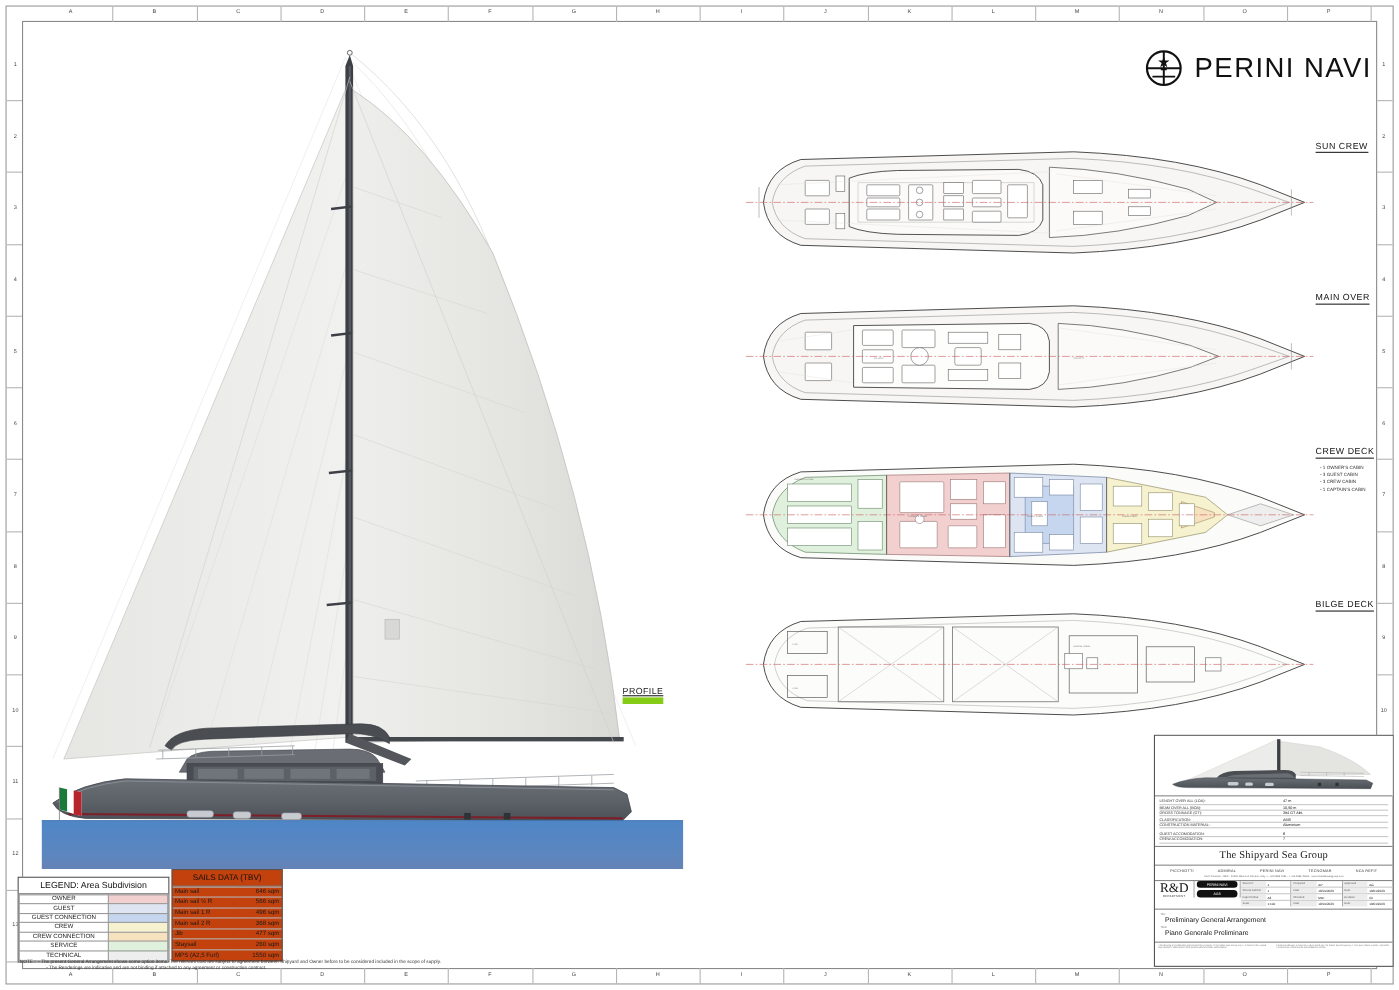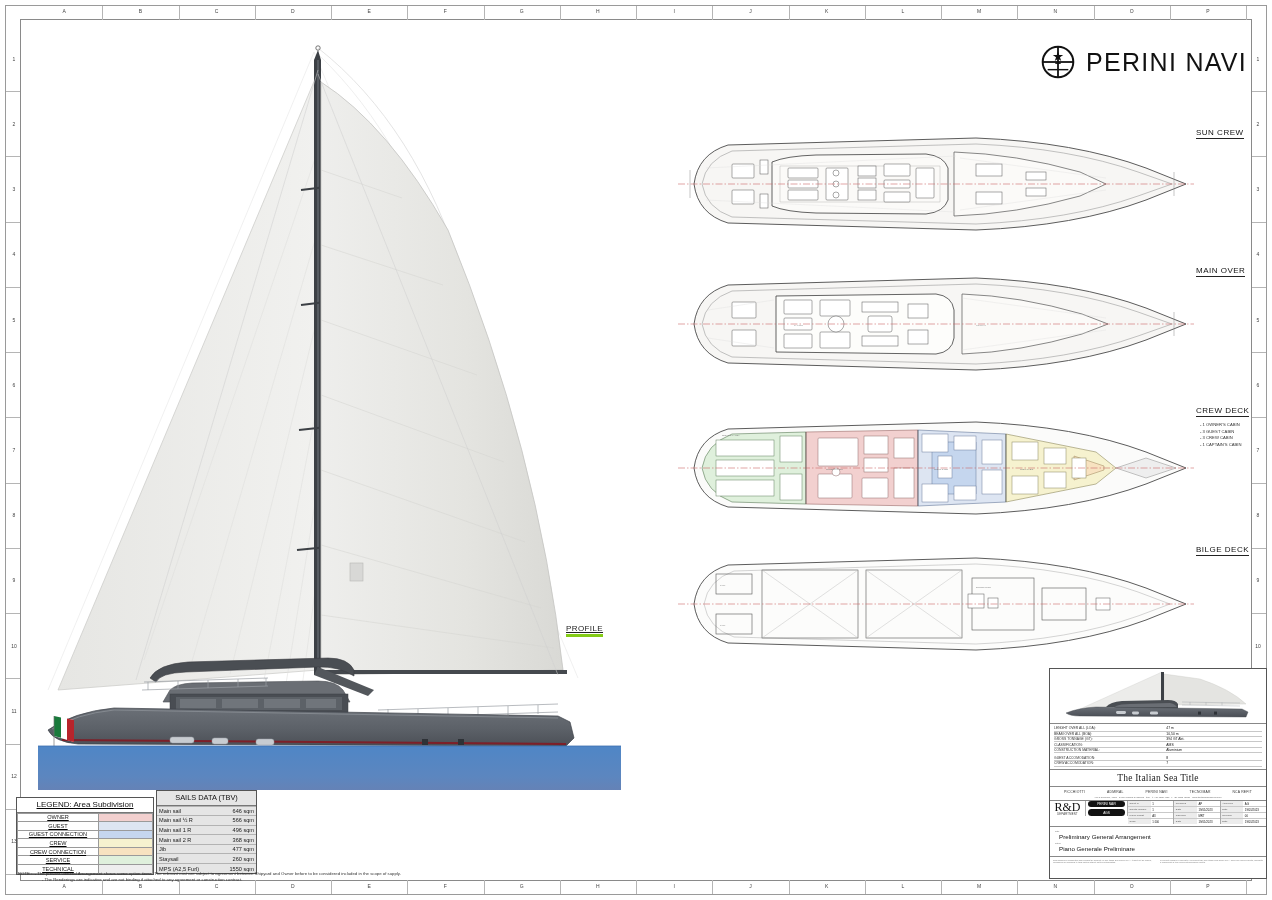--- a/index.html
+++ b/index.html
@@ -29,48 +29,48 @@
 
   
   #logo-block { position:absolute; left:1040px; top:44px; display:flex; align-items:center; gap:10px; }
   #logo-mark { width:36px; height:36px; }
   #logo-text { font-size:25px; letter-spacing:1.3px; color:#111; font-weight:400; font-family:"Liberation Sans", sans-serif; }
 
   
   #profile-area { position:absolute; left:18px; top:30px; width:620px; height:760px; }
   .profile-label {
     position:absolute; font-size:8px; color:#222; letter-spacing:.4px;
-    border-bottom:3px solid #84cc16; padding-bottom:1px;text-decoration:underline;
+    border-bottom:6px solid #84cc16; padding-bottom:1px;text-decoration:underline;
   }
 
   
   .deck-label {
     position:absolute; font-size:8px; color:#111; letter-spacing:.5px;
     border-bottom:1px solid #222; padding-bottom:1px; font-weight:400;
   }
   .deck-sub { position:absolute; font-size:4.2px; color:#333; line-height:1.55; }
 
   
   #legend {
     position:absolute; left:16px; top:797px; width:138px;
-    border:1px solid #555; background:#fff;text-decoration:underline;
+    border:1px solid #555; background:#fff;
   }
   #legend .ltitle {
     text-align:center; font-size:8px; padding:2px 0 2.5px; color:#111;
     border-bottom:1px solid #777;
   }
   #legend table { border-collapse:collapse; width:100%; }
   #legend td { border:1px solid #9a9a9a; font-size:5.6px; height:8.6px; color:#222; }
   #legend td.lname { text-align:center; width:60%; padding:0 1px; }
   #legend td.lswatch { width:40%; }
 
   
   #sails {
     position:absolute; left:156px; top:790px; width:101px;
-    border:1px solid #555; background:#e5e5e5;
+    border:1px solid #555; background:#c2410c;
   }
   #sails .stitle { text-align:center; font-size:7.4px; padding:2px 0 2.5px; color:#111; border-bottom:1px solid #777; }
   #sails table { border-collapse:collapse; width:100%; }
   #sails td { border-top:1px solid #b3b3b3; font-size:5.6px; height:9.6px; color:#1a1a1a; padding:0 2px; }
   #sails td.sval { text-align:right; }
 
   
   #note { position:absolute; left:18px; top:871px; font-size:4.3px; color:#333; line-height:1.45; }
   #note .nl { white-space:nowrap; }
 
@@ -770,21 +770,21 @@
               <td class="sv">8</td>
             </tr>
             <tr>
               <td>CREW ACCOMODATION:</td>
               <td class="sv">7</td>
             </tr>
           </tbody>
         </table>
     </div>
 
-    <div id="tb-group">The Italian Sea Title</div>
+    <div id="tb-group">The Shipyard Sea Group</div>
 
     <div id="tb-brands">
         <span>PICCHIOTTI</span>
         <span>ADMIRAL</span>
         <span>PERINI NAVI</span>
         <span>TECNOMAR</span>
         <span>NCA REFIT</span>
       </div>
     <div id="tb-addr">Via C.Colombo, 4/B/C - 54100 Marina di Carrara - Italy   -   t. +39 0585 4651   -   f. +39 0585 45630   -   www.theitalianseagroup.com</div>
 

